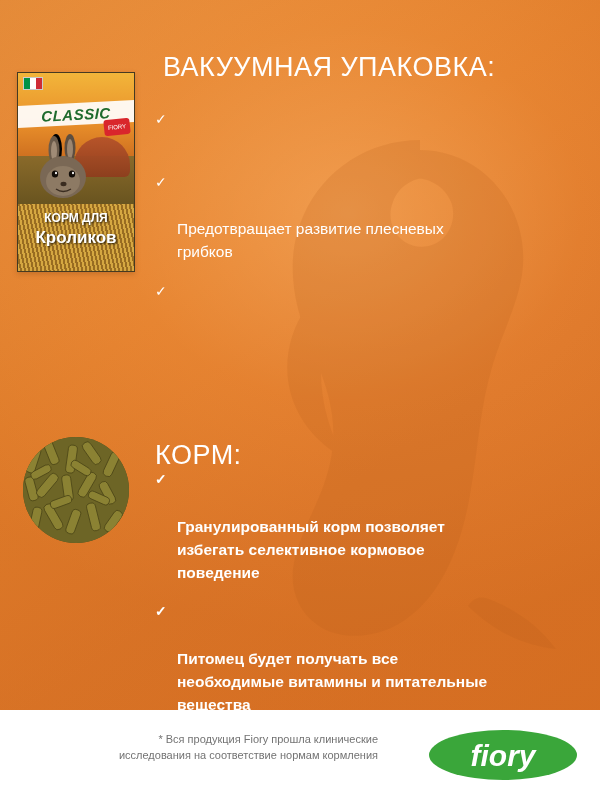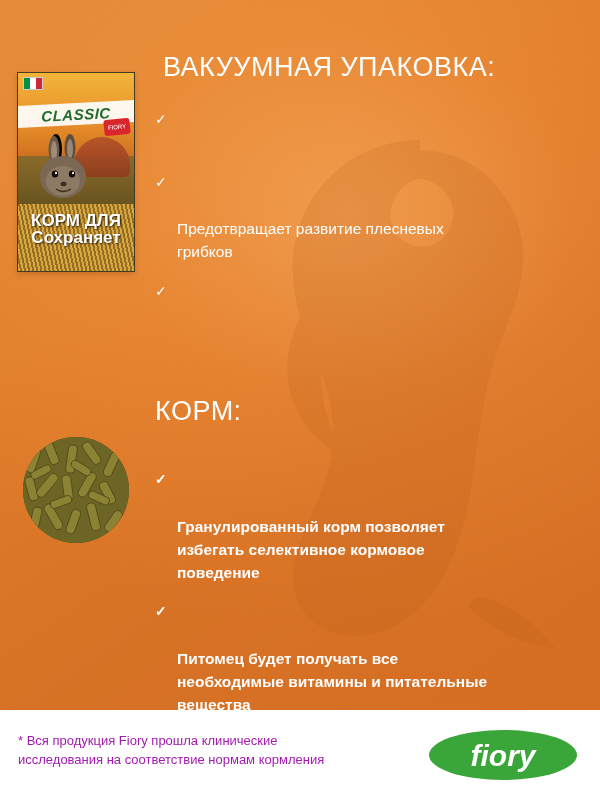--- a/index.html
+++ b/index.html
@@ -40,44 +40,45 @@
     position: absolute;
     left: 0; bottom: 0;
     width: 600px; height: 90px;
     background: #ffffff;
     z-index: 5;
   }
   .footer-note {
     position: absolute;
     left: 18px; top: 22px;
     width: 360px;
-    color: #a21caf;
-    font-size: 13px;
+    color: #737373;
+    font-size: 11px;
     line-height: 1.45;
     white-space: pre-line;
+    text-align: right;
   }
   .logo {
     position: absolute;
     right: 22px; top: 18px;
     width: 150px; height: 54px;
   }
   .logo svg { display: block; width: 100%; height: 100%; }
 
   
   .content { position: relative; z-index: 3; }
 
   .section-title {
     position: absolute;
     color: #ffffff;
     font-size: 27px;
     font-weight: 400;
     letter-spacing: 0.5px;
   }
   #title-1 { left: 152px; top: 52px; margin-left: 11px; }
-  #title-2 { left: 155px; top: 396px; }
+  #title-2 { left: 155px; top: 440px; }
 
   .bullets {
     position: absolute;
     width: 420px;
   }
   #bullets-1 { left: 155px; top: 108px; }
   #bullets-2 { left: 155px; top: 468px; }
 
   .bullet {
     position: relative;
@@ -173,21 +174,21 @@
     opacity: 0.95;
   }
   .pack-text1, .pack-text2 {
     position: absolute;
     width: 100%;
     text-align: center;
     color: #ffffff;
     font-weight: bold;
     text-shadow: 1px 1px 2px rgba(0,0,0,0.75);
   }
-  .pack-text1 { top: 138px; font-size: 17px; }
+  .pack-text1 { top: 138px; font-size: 12px; }
   .pack-text2 { top: 155px; font-size: 17px; }
 
   
   .pellets {
     position: absolute;
     left: 23px; top: 437px;
     width: 106px; height: 106px;
     border-radius: 50%;
     overflow: hidden;
     background: #6f6a2a;
@@ -235,21 +236,21 @@
           <ellipse cx="37" cy="48" rx="17" ry="15" fill="#8d7a64"></ellipse>
           <ellipse cx="29" cy="41" rx="3.2" ry="3.6" fill="#120d08"></ellipse>
           <ellipse cx="46" cy="41" rx="3.2" ry="3.6" fill="#120d08"></ellipse>
           <ellipse cx="30" cy="40" rx="1" ry="1.2" fill="#fff"></ellipse>
           <ellipse cx="47" cy="40" rx="1" ry="1.2" fill="#fff"></ellipse>
           <ellipse cx="37.5" cy="51" rx="3" ry="2.2" fill="#3a2c20"></ellipse>
           <path d="M30 56 q7 5 15 0" stroke="#3a2c20" stroke-width="1.4" fill="none"></path>
         </svg>
       </div>
       <div class="pack-text1">КОРМ ДЛЯ</div>
-      <div class="pack-text2">Сохраняет</div>
+      <div class="pack-text2">Кроликов</div>
     </div>
 
     <div class="pellets">
       <svg viewBox="0 0 106 106" xmlns="http://www.w3.org/2000/svg">
         <rect width="106" height="106" fill="#6d6526"></rect>
         <g fill="#8b8233" stroke="#4d4718" stroke-width="0.8">
           <rect x="6" y="10" width="9" height="26" rx="4" transform="rotate(18 10 23)"></rect>
           <rect x="24" y="4" width="9" height="24" rx="4" transform="rotate(-22 28 16)"></rect>
           <rect x="44" y="8" width="9" height="28" rx="4" transform="rotate(8 48 22)"></rect>
           <rect x="64" y="4" width="9" height="25" rx="4" transform="rotate(-35 68 16)"></rect>

